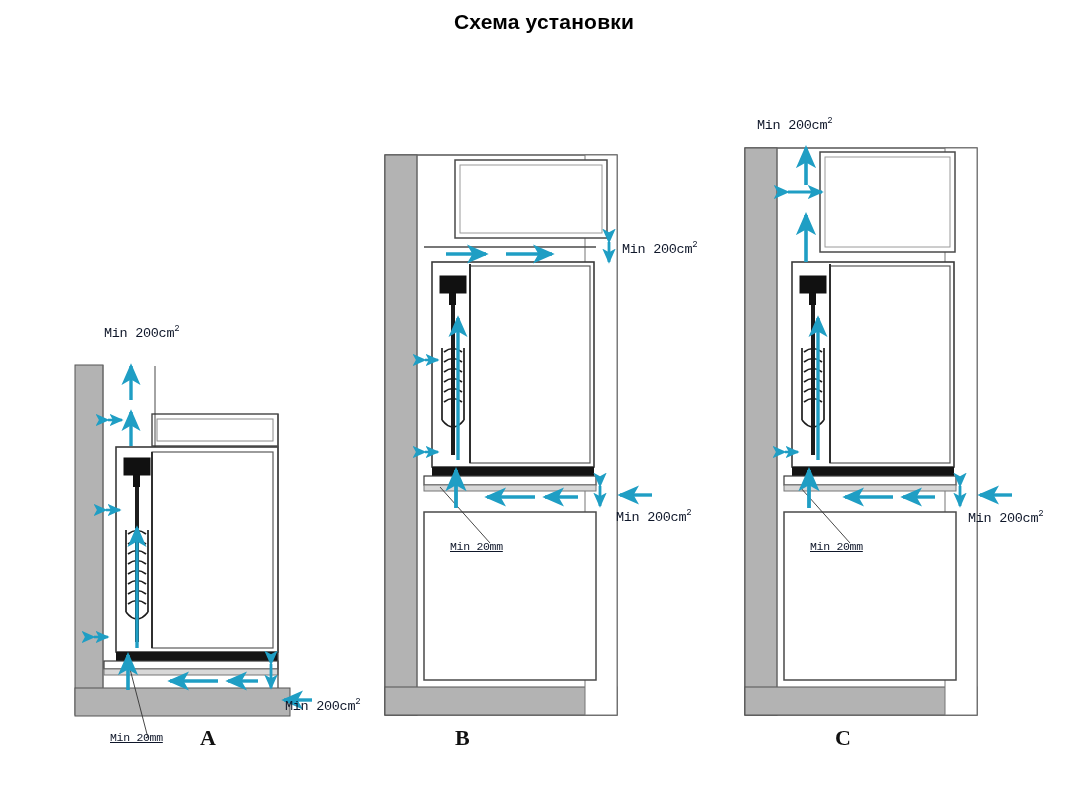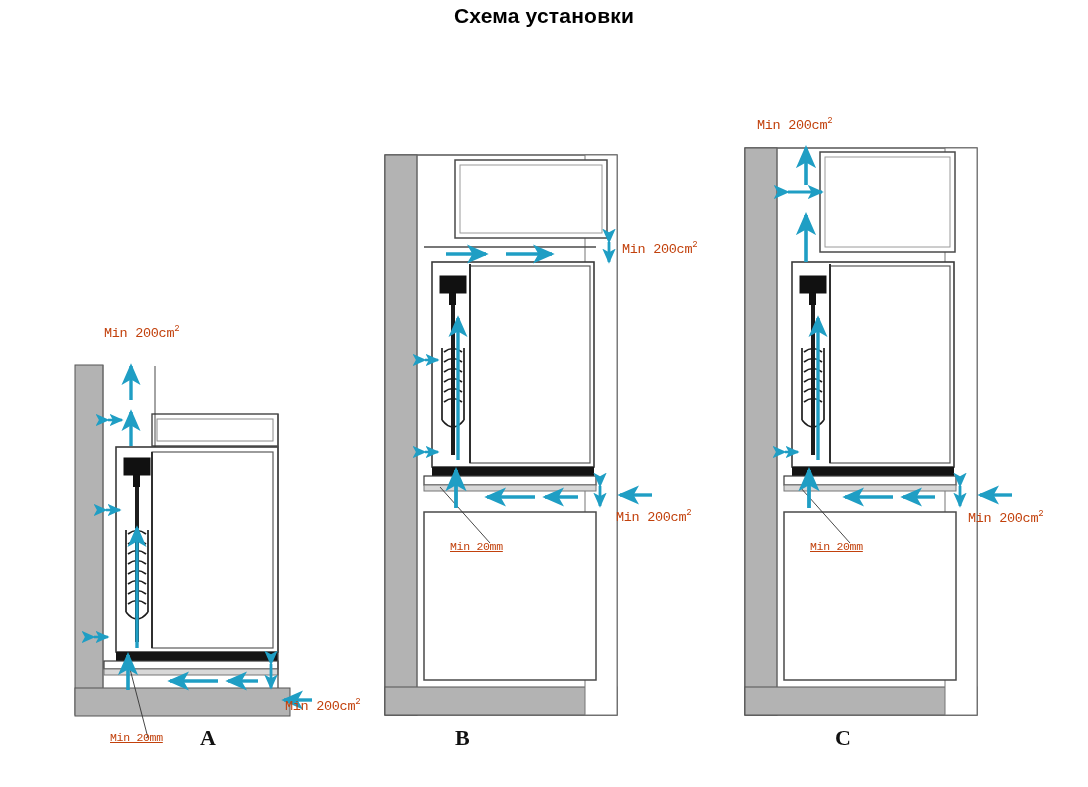--- a/index.html
+++ b/index.html
@@ -9,21 +9,21 @@
   }
   body {
     width: 1088px;
     height: 787px;
     font-family: "Liberation Sans", sans-serif;
     position: relative;
     overflow: hidden;
   }
   #page-title {
     position: absolute;
-    top: 4px;
+    top: 10px;
     left: 0;
     width: 1088px;
     text-align: center;
     font-size: 21px;
     font-weight: bold;
     color: #000000;
     letter-spacing: 0.2px;
   }
   .diagram-stage {
     position: absolute;
@@ -35,21 +35,21 @@
     position: absolute;
     font-family: "Liberation Serif", serif;
     font-size: 22px;
     font-weight: bold;
     color: #111;
   }
   .callout {
     position: absolute;
     font-family: "Liberation Mono", monospace;
     font-size: 13.5px;
-    color: #c2410c;
+    color: #0f172a;
     white-space: nowrap;
     letter-spacing: -0.3px;
   }
   .callout.small {
     font-size: 11.5px;
     text-decoration: underline;
   }
   .callout sup {
     font-size: 9px;
     vertical-align: super;

